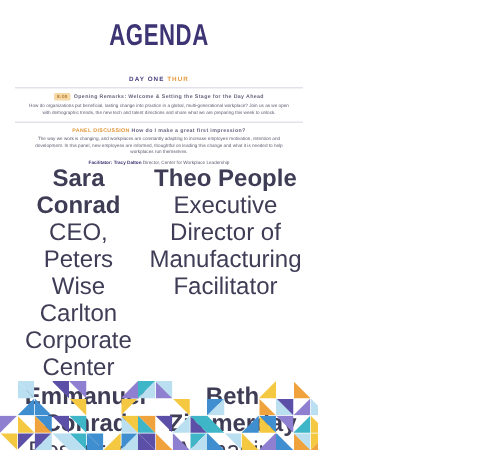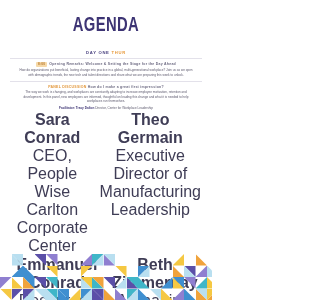--- a/index.html
+++ b/index.html
@@ -96,25 +96,25 @@
   </div>
   <div class="sess-body">The way we work is changing, and workplaces are constantly adapting to increase employee motivation, retention and development. In this panel, new employees are informed, thoughtful on leading this change and what it is needed to help workplaces run themselves.</div>
   <div class="spk">
     <b>Facilitator:</b>
     <b>Tracy Dalton</b>
     <span>Director, Center for Workplace Leadership</span>
   </div>
   <div class="spk-grid">
     <div>
       <b>Sara Conrad</b>
-      <span>CEO, People Wise Carlton Corporate Center</span>
-    </div>
-    <div>
-      <b>Theo Germain</b>
-      <span>Executive Director of Manufacturing Leadership</span>
+      <span>CEO, Peters Wise Carlton Corporate Center</span>
+    </div>
+    <div>
+      <b>Theo People</b>
+      <span>Executive Director of Manufacturing Facilitator</span>
     </div>
   </div>
   <div class="spk-grid">
     <div>
       <b>Emmanuel Conrad</b>
       <span>Resources Manager — People and Brand, TRON Group</span>
     </div>
     <div>
       <b>Beth Zimmerday</b>
       <span>Managing Partner, Venture Capital at PWC</span>

